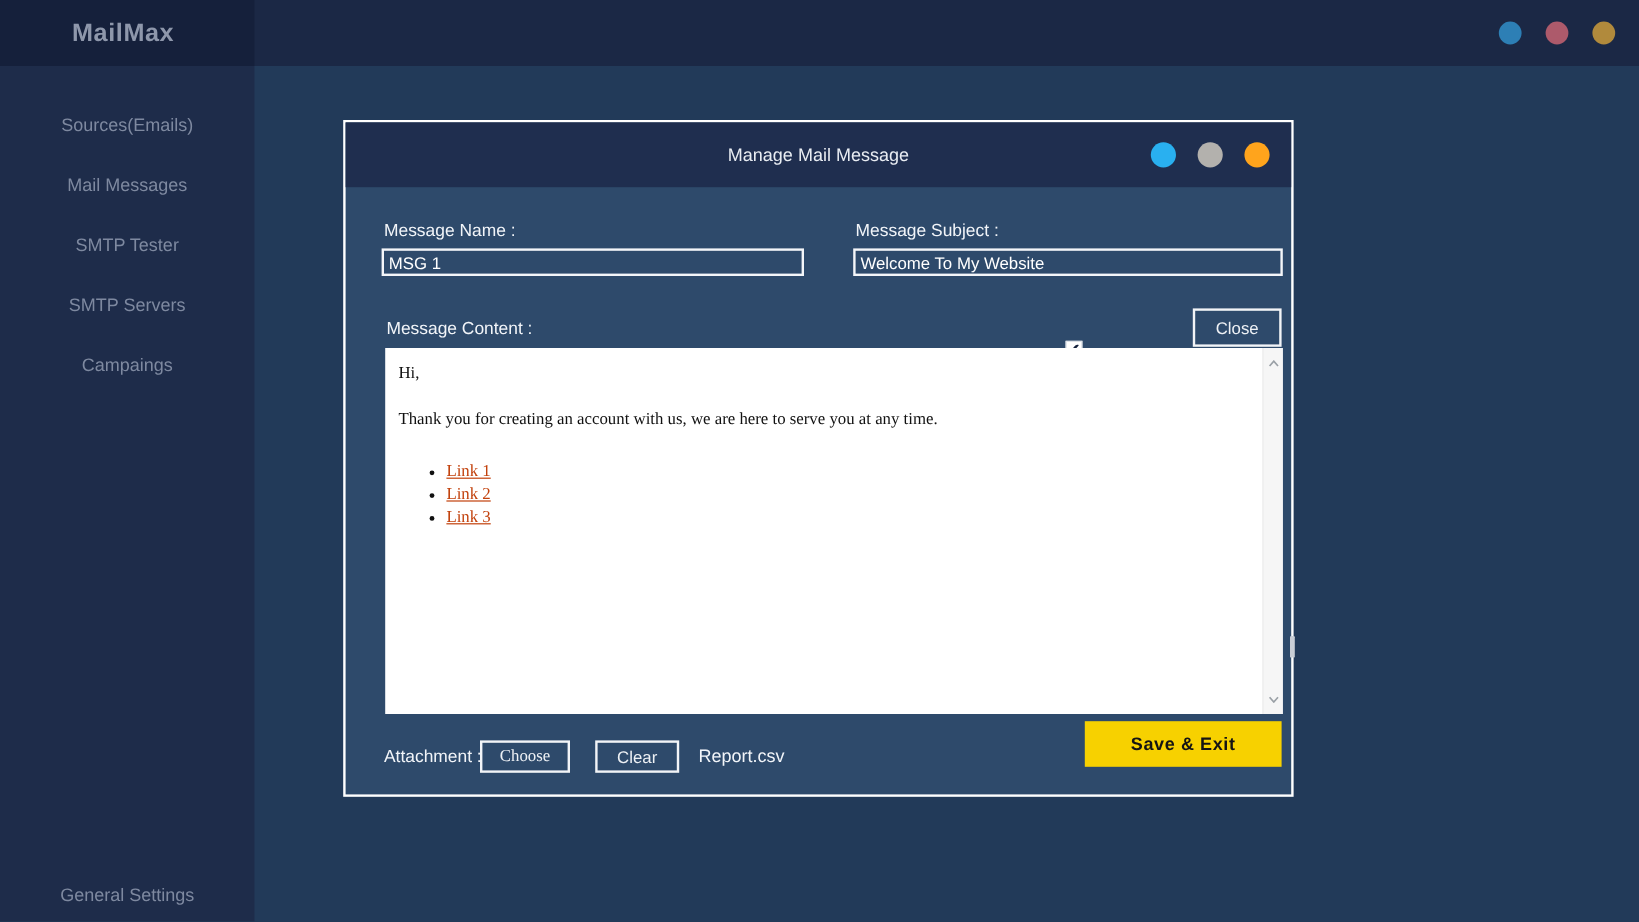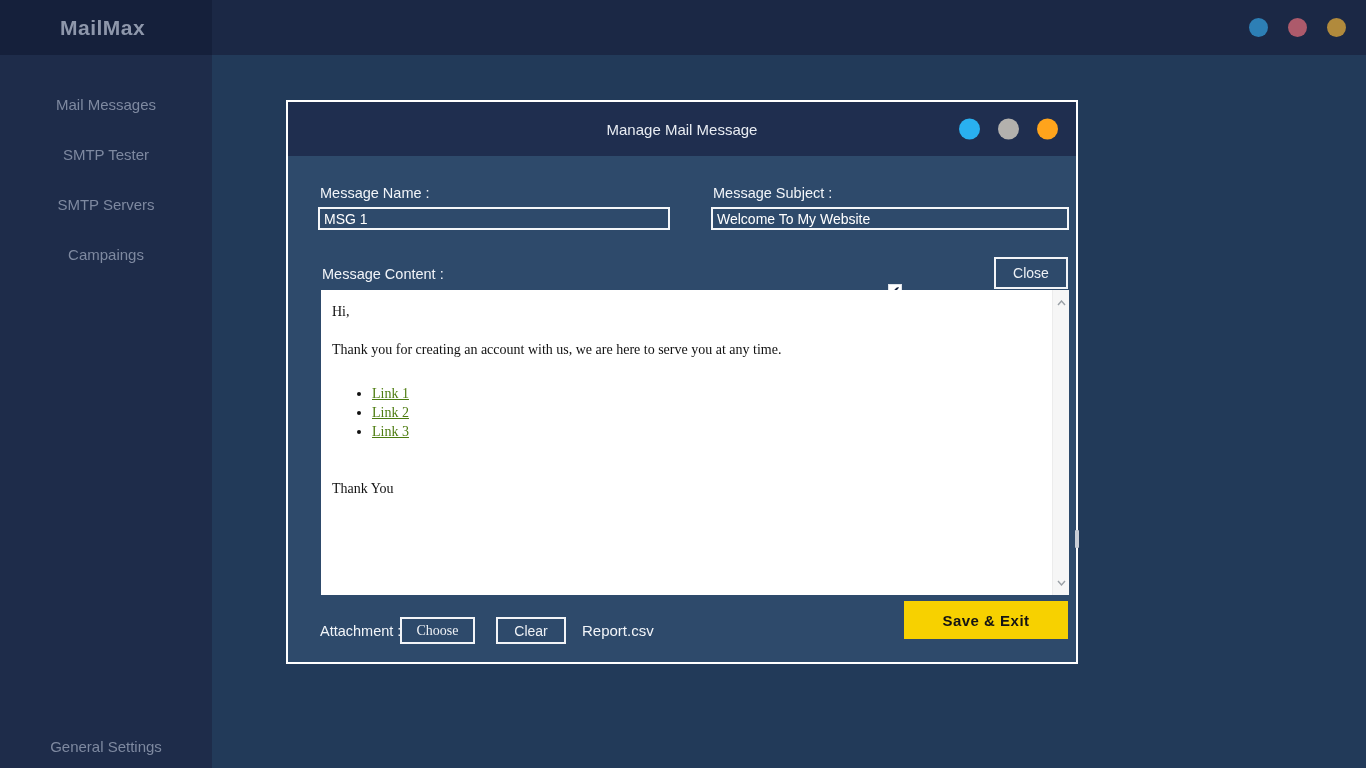--- a/index.html
+++ b/index.html
@@ -106,21 +106,21 @@
   }
   .email {
     position: absolute; left: 0; top: 0; right: 17px; bottom: 0;
     padding: 12px 11px; font-family: "Liberation Serif", serif;
     font-size: 14px; line-height: 19px; color: #111111;
   }
   .email .greeting { margin: 0 0 19px 0; }
   .email .body-line { margin: 0 0 25px 0; }
   .email ul { margin: 0; padding-left: 40px; }
   .email li { line-height: 19px; }
-  .email a { color: #4d7c0f; text-decoration: underline; cursor: pointer; }
+  .email a { color: #c2410c; text-decoration: underline; cursor: pointer; }
   .email .closing { margin-top: 38px; }
 
   .scrollbar {
     position: absolute; right: 0; top: 0; width: 17px; height: 100%;
     background: #f6f6f6; border-left: 1px solid #ececec;
   }
   .scroll-arrow {
     position: absolute; left: 0; width: 17px; height: 17px;
     display: flex; align-items: center; justify-content: center;
   }
@@ -152,20 +152,21 @@
   </div>
   <div class="topbar-circles">
     <div class="circle c-top blue"></div>
     <div class="circle c-top rose"></div>
     <div class="circle c-top gold"></div>
   </div>
 </div>
 
 <div class="sidebar">
   <div class="sidebar-nav">
+    <div class="sidebar-item">Sources(Emails)</div>
     <div class="sidebar-item">Mail Messages</div>
     <div class="sidebar-item">SMTP Tester</div>
     <div class="sidebar-item">SMTP Servers</div>
     <div class="sidebar-item">Campaings</div>
   </div>
   <div class="sidebar-footer">
     <span class="sidebar-item" style="height:auto">General Settings</span>
   </div>
 </div>
 
@@ -199,21 +200,20 @@
 
     <div class="content-box">
       <div class="email">
         <p class="greeting">Hi,</p>
         <p class="body-line">Thank you for creating an account with us, we are here to serve you at any time.</p>
         <ul>
           <li><a>Link 1</a></li>
           <li><a>Link 2</a></li>
           <li><a>Link 3</a></li>
         </ul>
-        <p class="closing">Thank You</p>
       </div>
       <div class="scrollbar">
         <div class="scroll-arrow arrow-up">
           <svg width="9" height="6" viewBox="0 0 9 6">
               <polyline points="1,5 4.5,1 8,5" fill="none" stroke="#9aa0a6" stroke-width="1.4"></polyline>
             </svg>
         </div>
         <div class="scroll-arrow arrow-down">
           <svg width="9" height="6" viewBox="0 0 9 6">
               <polyline points="1,1 4.5,5 8,1" fill="none" stroke="#9aa0a6" stroke-width="1.4"></polyline>

